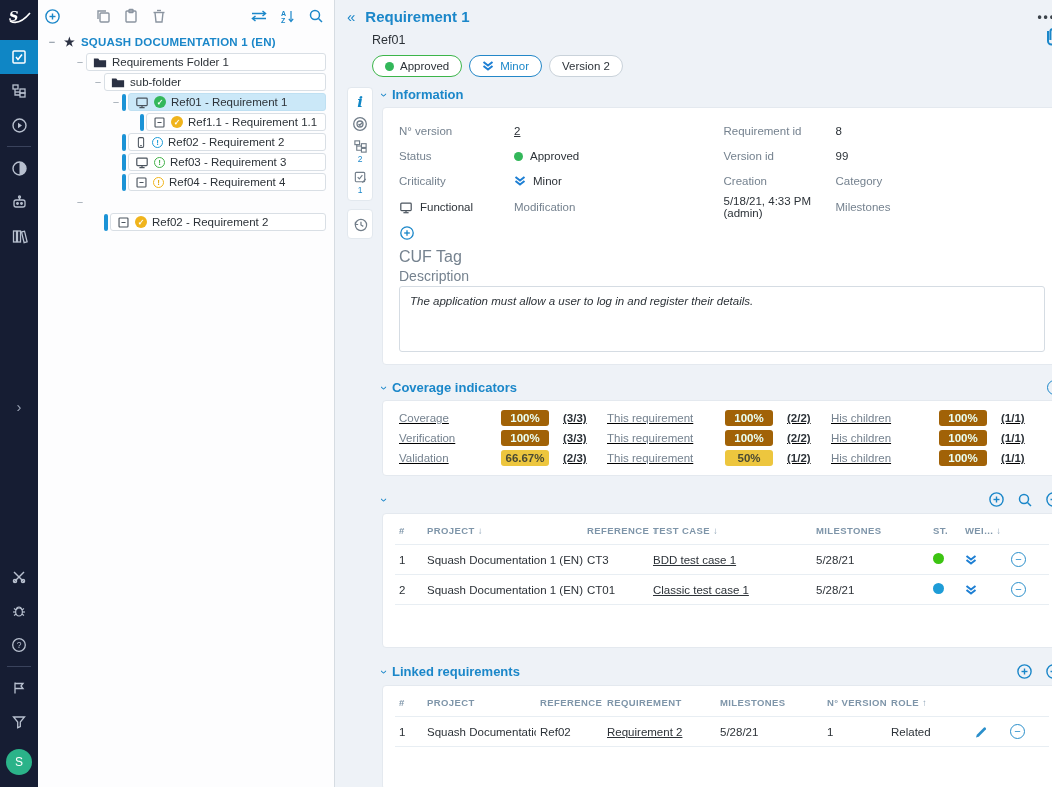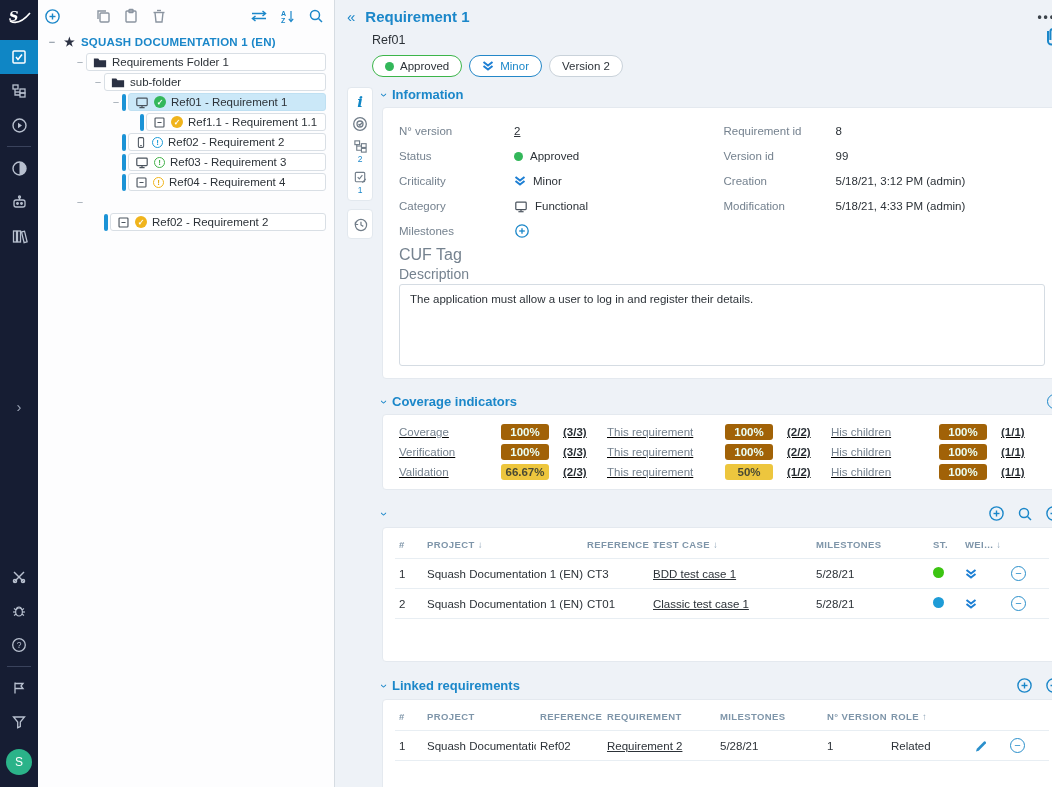--- a/index.html
+++ b/index.html
@@ -72,21 +72,21 @@
   .info-card { padding:12px 16px 12px; }
   .igrid { display:grid; grid-template-columns:115px 1fr 112px 1fr; row-gap:3px; }
   .igrid > div { min-height:22px; display:flex; align-items:center; font-size:11.5px; }
   .lbl { color:#75828f; }
   .val { color:#2c3238; gap:7px; }
   .lnk { text-decoration:underline; cursor:pointer; }
   .cuf-row { display:grid; grid-template-columns:115px 1fr; align-items:center; margin-top:4px; }
   .cuf-input { height:26px; border:1px solid #d5dce3; border-radius:3px; width:100%; font-size:11.5px; padding:0 8px; color:#2c3238; font-family:"Liberation Sans", sans-serif; }
   .cuf-input::placeholder { color:#9aa5b0; }
   .desc-lbl { margin:2px 0 2px; font-size:14px; color:#75828f; }
-  .desc-box { border:1px solid #d5dce3; border-radius:3px; height:82px; padding:8px 10px; font-size:11.5px; color:#2c3238; }
+  .desc-box { border:1px solid #d5dce3; border-radius:3px; height:66px; padding:8px 10px; font-size:11.5px; color:#2c3238;font-style:italic; }
   .pluscirc { color:#1b87c9; }
 
   
   .cov-card { padding:9px 16px; }
   .cgrid { display:grid; grid-template-columns:102px 56px 50px 118px 56px 50px 108px 56px 50px; align-items:center; row-gap:4px;text-decoration:underline; }
   .cgrid span { font-size:11.5px; }
   .pct { display:inline-block; width:48px; text-align:center; font-size:11px; border-radius:3px; padding:2px 0; font-weight:bold; }
   .pct[data-variant="green"] { background:#a16207; color:#eafff4; }
   .pct[data-variant="yellow"] { background:#edc63e; color:#4a4a33; }
   .frac { color:#2c3238; font-weight:bold; padding-left:6px; }
@@ -471,21 +471,20 @@
 
             <div class="lbl">Criticality</div>
             <div class="val">
                 <svg class="ic" width="12" height="10" viewBox="0 0 12 10" stroke="#1d7fd4" fill="none" stroke-width="2">
                   <polyline points="1.5,1 6,4.5 10.5,1"></polyline>
                   <polyline points="1.5,5 6,8.5 10.5,5"></polyline>
                 </svg>
                 <span>Minor</span>
               </div>
             <div class="lbl">Creation</div>
-            <div class="val">5/18/21, 3:12 PM (admin)</div>
 
             <div class="lbl">Category</div>
             <div class="val">
                 <span class="catic">
                   <svg class="ic" width="14" height="13" viewBox="0 0 16 15" stroke="currentColor" fill="none" stroke-width="1.4">
                     <rect x="2" y="2.5" width="12" height="8.5" rx="1"></rect>
                     <line x1="8" y1="11" x2="8" y2="13"></line>
                     <line x1="5" y1="13.5" x2="11" y2="13.5"></line>
                   </svg>
                 </span>

